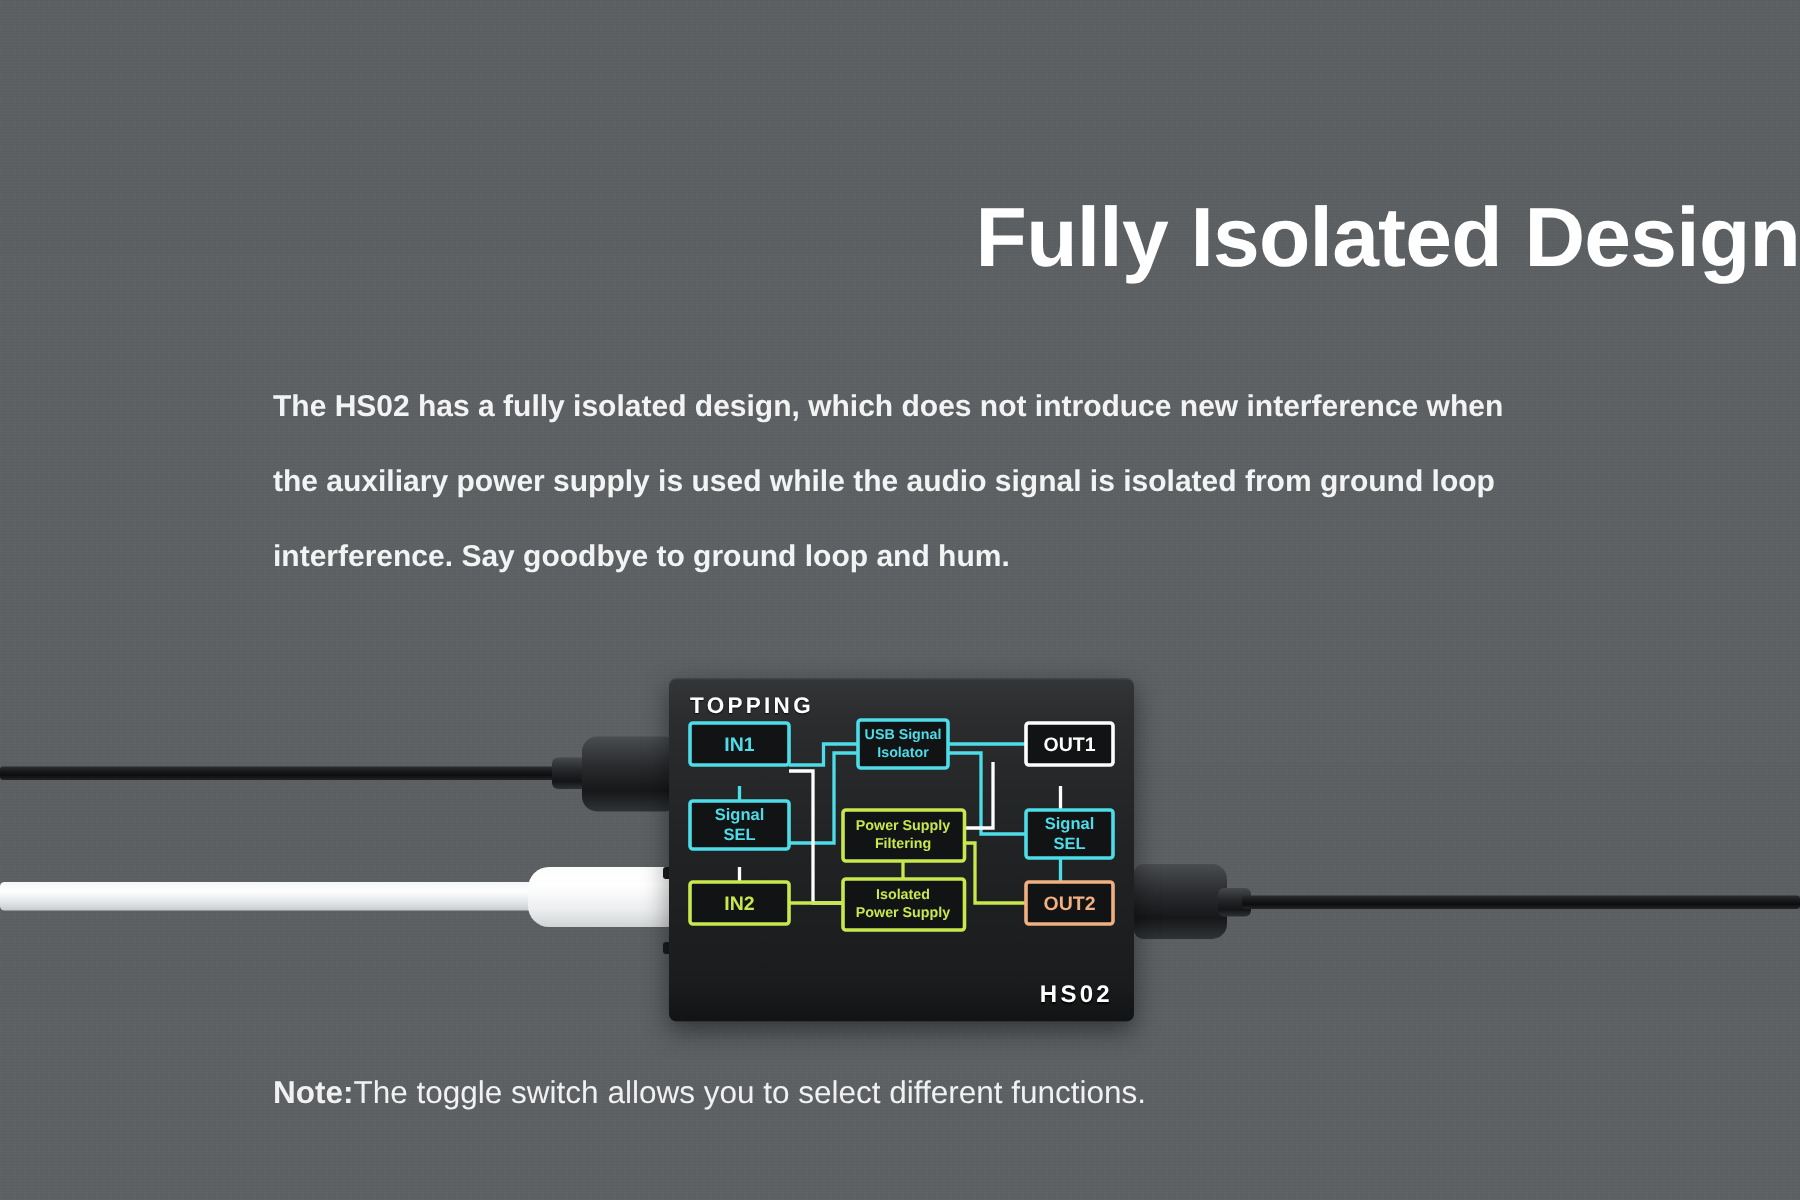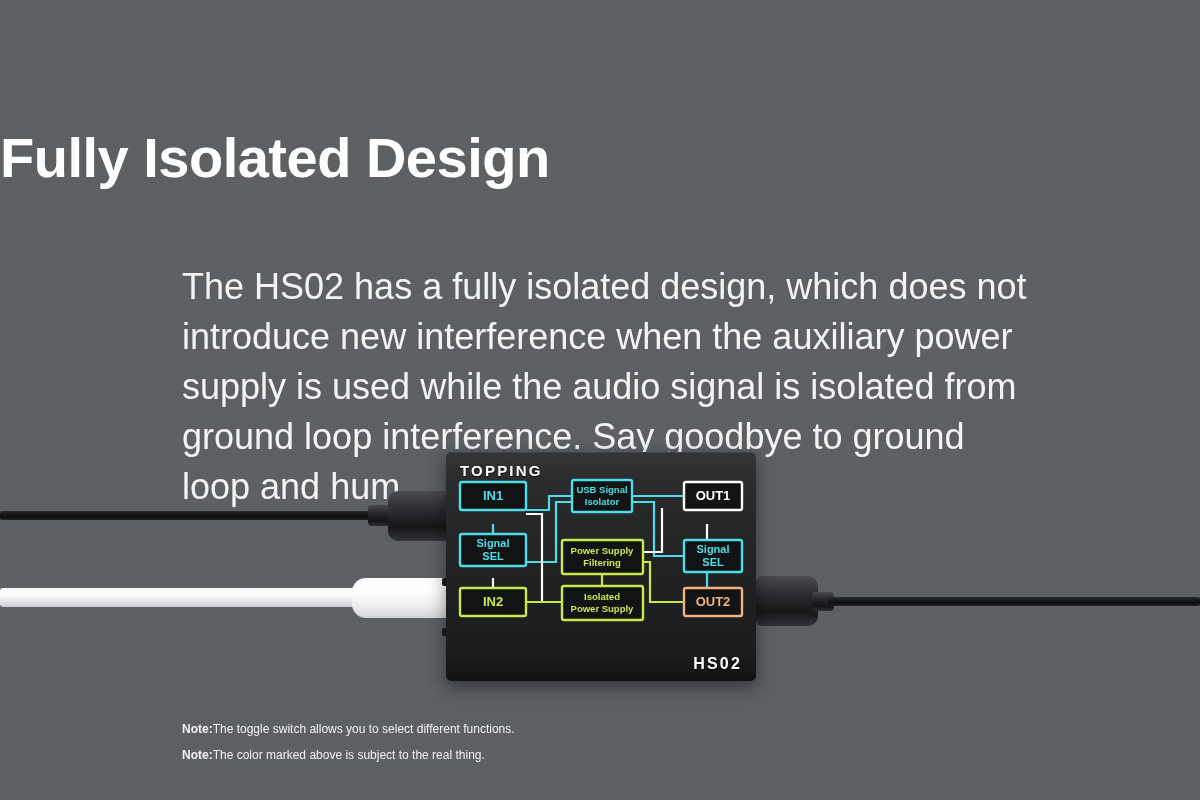--- a/index.html
+++ b/index.html
@@ -19,43 +19,43 @@
     opacity: .5;
     background-image:
       repeating-linear-gradient(0deg, rgba(255,255,255,.025) 0 1px, rgba(0,0,0,.025) 1px 2px),
       repeating-linear-gradient(90deg, rgba(255,255,255,.02) 0 1px, rgba(0,0,0,.02) 1px 2px);
   }
 
   
   #title {
     position: absolute;
     left: 0; right: 0; top: 92px;
-    text-align: left;
+    text-align: right;
     color: #ffffff;
     font-size: 56px;
     font-weight: bold;
     letter-spacing: -0.5px;
     line-height: 1;
   }
   #paragraph {
     position: absolute;
     left: 182px; top: 226px;
     width: 845px;
     color: #f2f3f3;
-    font-size: 36px;
+    font-size: 20px;
     line-height: 50px;
-    font-weight: 400;
+    font-weight: 700;
   }
 
   
   #notes {
     position: absolute;
     left: 182px; top: 716px;
     color: #f0f1f1;
-    font-size: 12px;
+    font-size: 21px;
     line-height: 26px;
   }
   #notes .note-row { white-space: nowrap; }
   #notes .note-label { font-weight: bold; }
 
   
   .cable { position: absolute; }
 
   
   #cable-left-black-wire {
@@ -271,16 +271,13 @@
       <rect x="238" y="136" width="58" height="28" rx="2" fill="#121314" stroke="#f0b080" stroke-width="2.4"></rect>
       <text class="blk-text" x="267" y="151" font-size="13" fill="#f0b080">OUT2</text>
     </g>
   </svg>
 </div>
 
 <div id="notes">
   <div class="note-row">
     <span class="note-label">Note:</span><span>The toggle switch allows you to select different functions.</span>
   </div>
-  <div class="note-row">
-    <span class="note-label">Note:</span><span>The color marked above is subject to the real thing.</span>
-  </div>
 </div>
 
 </body></html>

